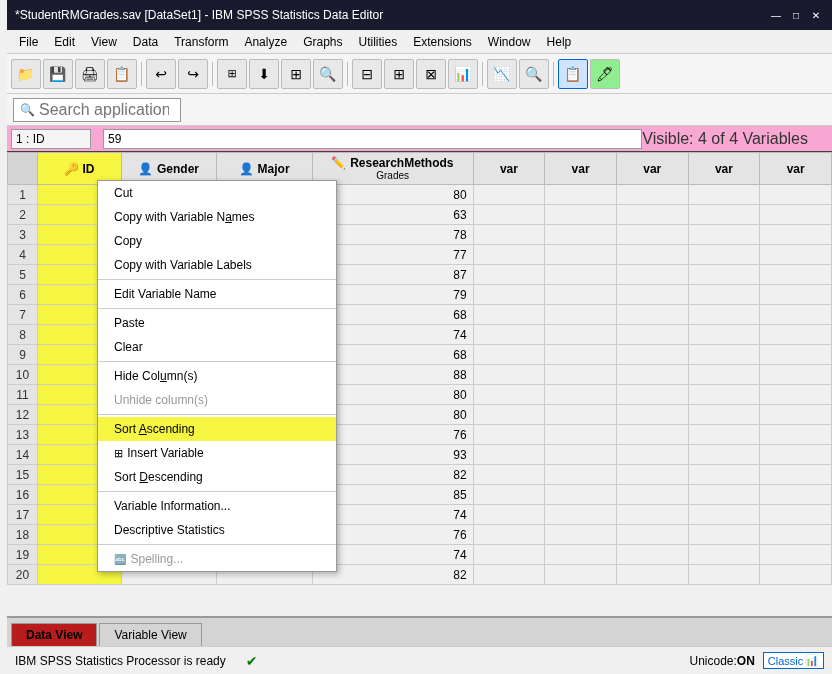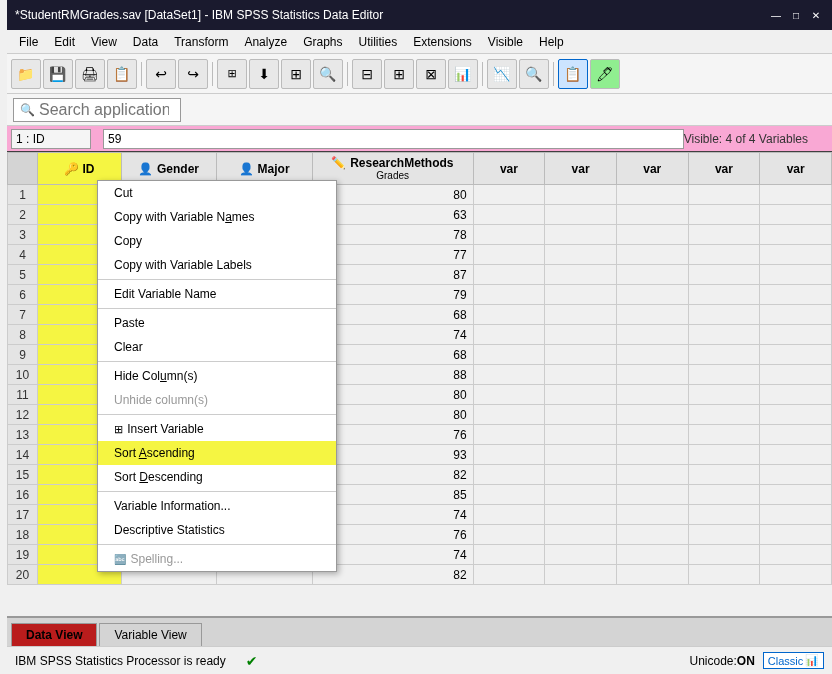--- a/index.html
+++ b/index.html
@@ -83,21 +83,21 @@
     #cell-ref-bar {
       background: #f9a8d4;
       display: flex;
       align-items: center;
       padding: 2px 4px;
       height: 26px;
       border-bottom: 1px solid #404040;
     }
     #cell-ref { width: 80px; font-size: 12px; border: 1px solid #999; padding: 1px 4px; background: white; }
     #cell-val { flex: 1; font-size: 12px; border: 1px solid #999; padding: 1px 4px; background: white; margin-left: 4px; }
-    #visible-info { margin-left: auto; font-size: 12px; color: #333; padding-right: 20px; }
+    #visible-info { margin-left: auto; font-size: 16px; color: #333; padding-right: 20px; }
     
     
     #data-table {
       border-collapse: collapse;
       width: 100%;
       font-size: 12px;
     }
     #data-table th {
       background: #e4e4e4;
       border: 1px solid #bbb;
@@ -237,21 +237,21 @@
   <div id="menu-bar">
     <span class="menu-item">File</span>
     <span class="menu-item">Edit</span>
     <span class="menu-item">View</span>
     <span class="menu-item">Data</span>
     <span class="menu-item">Transform</span>
     <span class="menu-item">Analyze</span>
     <span class="menu-item">Graphs</span>
     <span class="menu-item">Utilities</span>
     <span class="menu-item">Extensions</span>
-    <span class="menu-item">Visible</span>
+    <span class="menu-item">Window</span>
     <span class="menu-item">Help</span>
   </div>
 
   <div id="toolbar">
     <div class="tb-btn">📁</div>
     <div class="tb-btn">💾</div>
     <div class="tb-btn">🖨</div>
     <div class="tb-btn">📋</div>
     <div class="tb-separator"></div>
     <div class="tb-btn">↩</div>
@@ -570,24 +570,24 @@
       <div class="ctx-item">Copy with Variable Labels</div>
       <div class="ctx-separator"></div>
       <div class="ctx-item">Edit Variable Name</div>
       <div class="ctx-separator"></div>
       <div class="ctx-item">Paste</div>
       <div class="ctx-item">Clear</div>
       <div class="ctx-separator"></div>
       <div class="ctx-item">Hide Col<span class="underline">u</span>mn(s)</div>
       <div class="ctx-item disabled">Unhide column(s)</div>
       <div class="ctx-separator"></div>
+      <div class="ctx-item highlighted">Sort <span class="underline">A</span>scending</div>
       <div class="ctx-item">
         <span style="font-size:11px; margin-right:4px;">⊞</span>Insert Variable
       </div>
-      <div class="ctx-item highlighted">Sort <span class="underline">A</span>scending</div>
       <div class="ctx-item">Sort <span class="underline">D</span>escending</div>
       <div class="ctx-separator"></div>
       <div class="ctx-item">Variable Information...</div>
       <div class="ctx-item">Descriptive Statistics</div>
       <div class="ctx-separator"></div>
       <div class="ctx-item disabled">
         <span style="font-size:10px; color:#aaa; margin-right:4px;">🔤</span>Spelling...
       </div>
     </div>
   </div>

